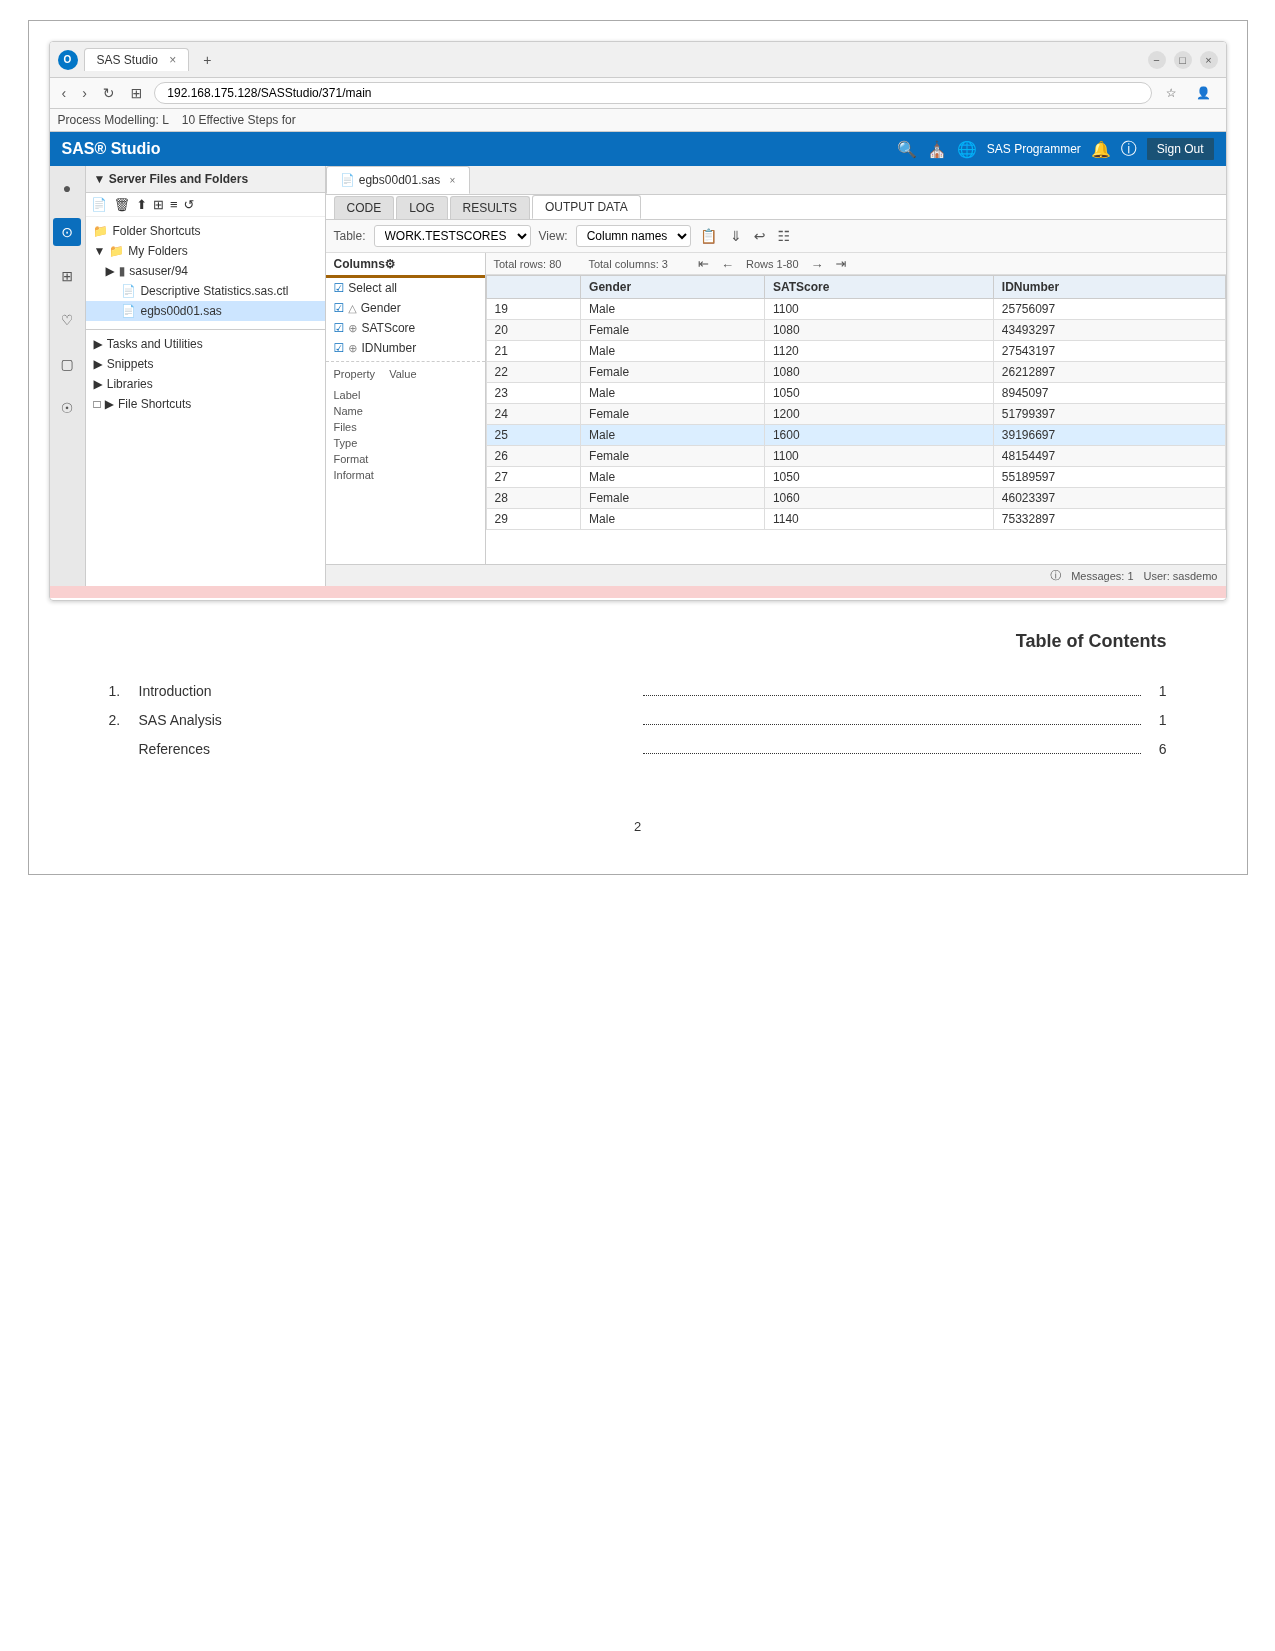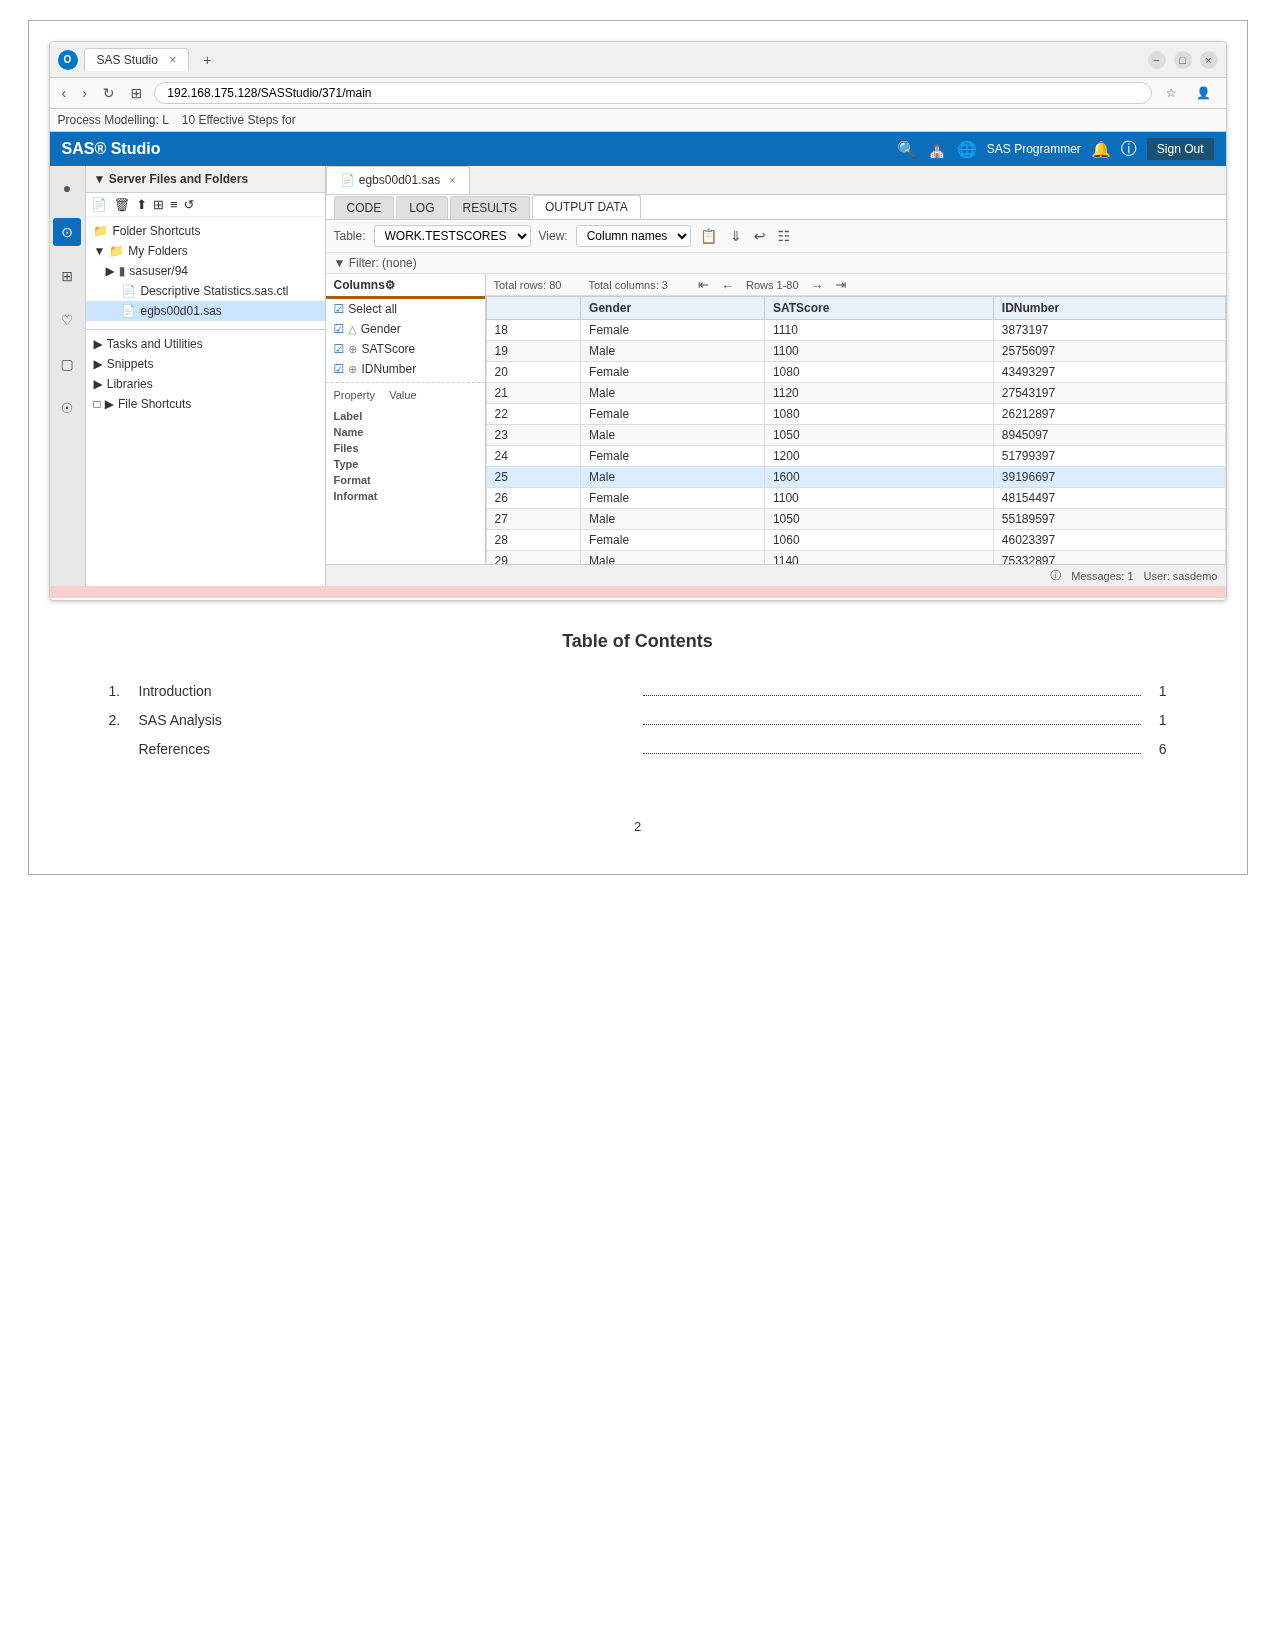--- a/index.html
+++ b/index.html
@@ -346,21 +346,21 @@
     .prop-panel {
       padding: 4px 8px;
       font-size: 12px;
     }
     .prop-row {
       display: flex;
       gap: 8px;
       padding: 2px 0;
       font-size: 11px;
     }
-    .prop-key { color: #555; min-width: 50px; font-weight: bold; }
+    .prop-key { color: #555; min-width: 50px; }
 
     
     .data-grid {
       flex: 1;
       overflow: auto;
     }
     .grid-info-bar {
       padding: 3px 8px;
       font-size: 11px;
       color: #555;
@@ -405,21 +405,21 @@
       align-items: center;
       justify-content: flex-end;
       gap: 10px;
     }
 
     
     .toc-section {
       padding: 30px 60px;
     }
     .toc-title {
-      text-align: center;
+      text-align: right;
       font-size: 18px;
       font-weight: bold;
       margin-bottom: 30px;
     }
     .toc-entry {
       display: flex;
       align-items: baseline;
       margin-bottom: 12px;
       font-size: 14px;
     }
@@ -593,25 +593,20 @@
           <span class="toolbar-label">View:</span>
           <select class="toolbar-select">
             <option>Column names</option>
           </select>
           <span class="toolbar-icon-btn">📋</span>
           <span class="toolbar-icon-btn">⇓</span>
           <span class="toolbar-icon-btn">↩</span>
           <span class="toolbar-icon-btn">☷</span>
         </div>
 
-        <div class="filter-bar">
-          <span>▼</span>
-          <span>Filter:</span>
-          <span> (none)</span>
-        </div>
 
         <div class="data-area">
 
           <div class="columns-panel">
             <div class="col-panel-header">
               <span>Columns</span>
               <span>⚙</span>
             </div>
 
             <div class="col-item">
@@ -680,26 +675,20 @@
             <table class="data-table">
               <thead>
                 <tr>
                   <th></th>
                   <th>Gender</th>
                   <th>SATScore</th>
                   <th>IDNumber</th>
                 </tr>
               </thead>
               <tbody id="table-body">
-              <tr>
-      <td>18</td>
-      <td>Female</td>
-      <td>1110</td>
-      <td>3873197</td>
-    </tr>
                   <tr>
       <td>19</td>
       <td>Male</td>
       <td>1100</td>
       <td>25756097</td>
     </tr>
                   <tr>
       <td>20</td>
       <td>Female</td>
       <td>1080</td>

